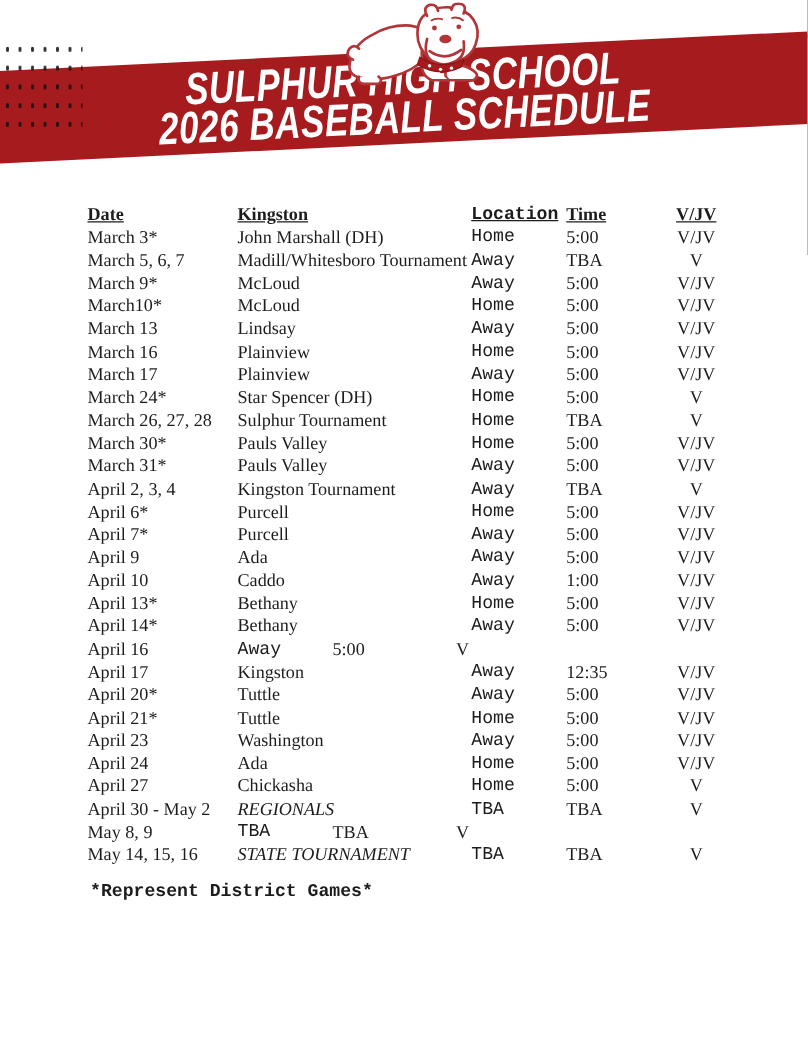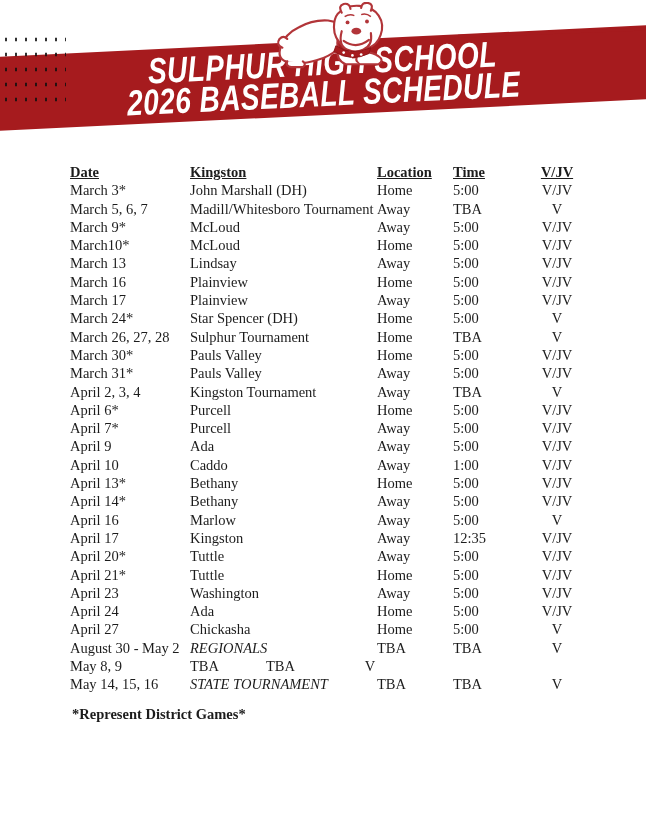--- a/index.html
+++ b/index.html
@@ -33,30 +33,30 @@
     background-size:10px 15px; background-position:1px 3px;
   }
   .mascot { position:absolute; left:273px; top:2px; z-index:3; }
 
   
   .schedule { position:absolute; left:70px; top:163px; width:525px; font-size:14.5px; }
   .t-row { display:flex; height:18.3px; line-height:18.3px; white-space:nowrap; }
   .cell { overflow:visible; }
   .col-date { width:120px; }
   .col-opp  { width:187px; }
-  .col-loc  { width:76px;  }
+  .col-loc  { width:76px;font-family:Liberation Mono, monospace;  }
   .col-time { width:72px;  }
   .col-vjv  { width:64px;text-align:center;  }
   .t-header .cell { font-weight:bold; }
   .t-header .cell span { text-decoration:underline; }
   .italic { font-style:italic; }
 
   .footnote {
     position:absolute; left:72px; top:706px;
-    font-weight:bold; font-size:14.5px;
+    font-weight:bold; font-size:14.5px;font-family:Liberation Mono, monospace;
   }
 </style>
 </head>
 <body>
 
 <div class="page">
 
   <div class="dots"></div>
 
   <div class="banner">
@@ -235,21 +235,20 @@
         </div>
         <div class="t-row">
           <div class="cell col-date">April 14*</div>
           <div class="cell col-opp">Bethany</div>
           <div class="cell col-loc">Away</div>
           <div class="cell col-time">5:00</div>
           <div class="cell col-vjv">V/JV</div>
         </div>
         <div class="t-row">
           <div class="cell col-date">April 16</div>
-          <div class="cell col-opp">Marlow</div>
           <div class="cell col-loc">Away</div>
           <div class="cell col-time">5:00</div>
           <div class="cell col-vjv">V</div>
         </div>
         <div class="t-row">
           <div class="cell col-date">April 17</div>
           <div class="cell col-opp">Kingston</div>
           <div class="cell col-loc">Away</div>
           <div class="cell col-time">12:35</div>
           <div class="cell col-vjv">V/JV</div>
@@ -283,21 +282,21 @@
           <div class="cell col-vjv">V/JV</div>
         </div>
         <div class="t-row">
           <div class="cell col-date">April 27</div>
           <div class="cell col-opp">Chickasha</div>
           <div class="cell col-loc">Home</div>
           <div class="cell col-time">5:00</div>
           <div class="cell col-vjv">V</div>
         </div>
         <div class="t-row">
-          <div class="cell col-date">August 30 - May 2</div>
+          <div class="cell col-date">April 30 - May 2</div>
           <div class="cell col-opp italic">REGIONALS</div>
           <div class="cell col-loc">TBA</div>
           <div class="cell col-time">TBA</div>
           <div class="cell col-vjv">V</div>
         </div>
         <div class="t-row">
           <div class="cell col-date">May 8, 9</div>
           <div class="cell col-loc">TBA</div>
           <div class="cell col-time">TBA</div>
           <div class="cell col-vjv">V</div>

